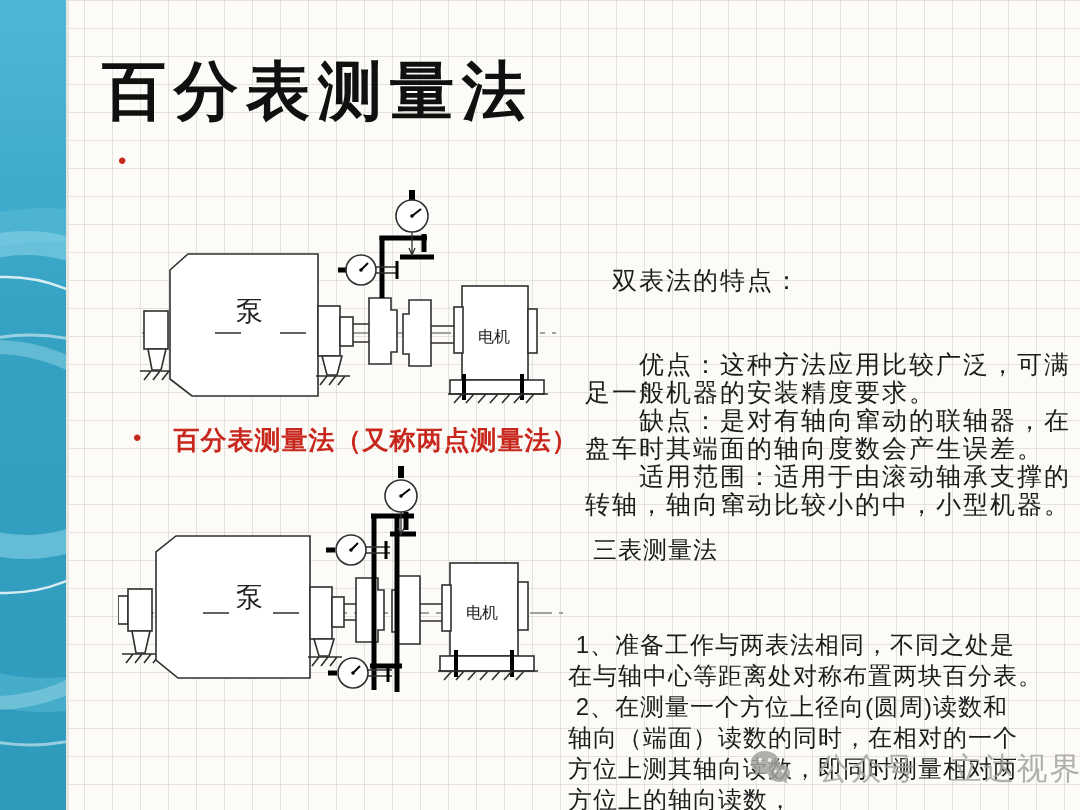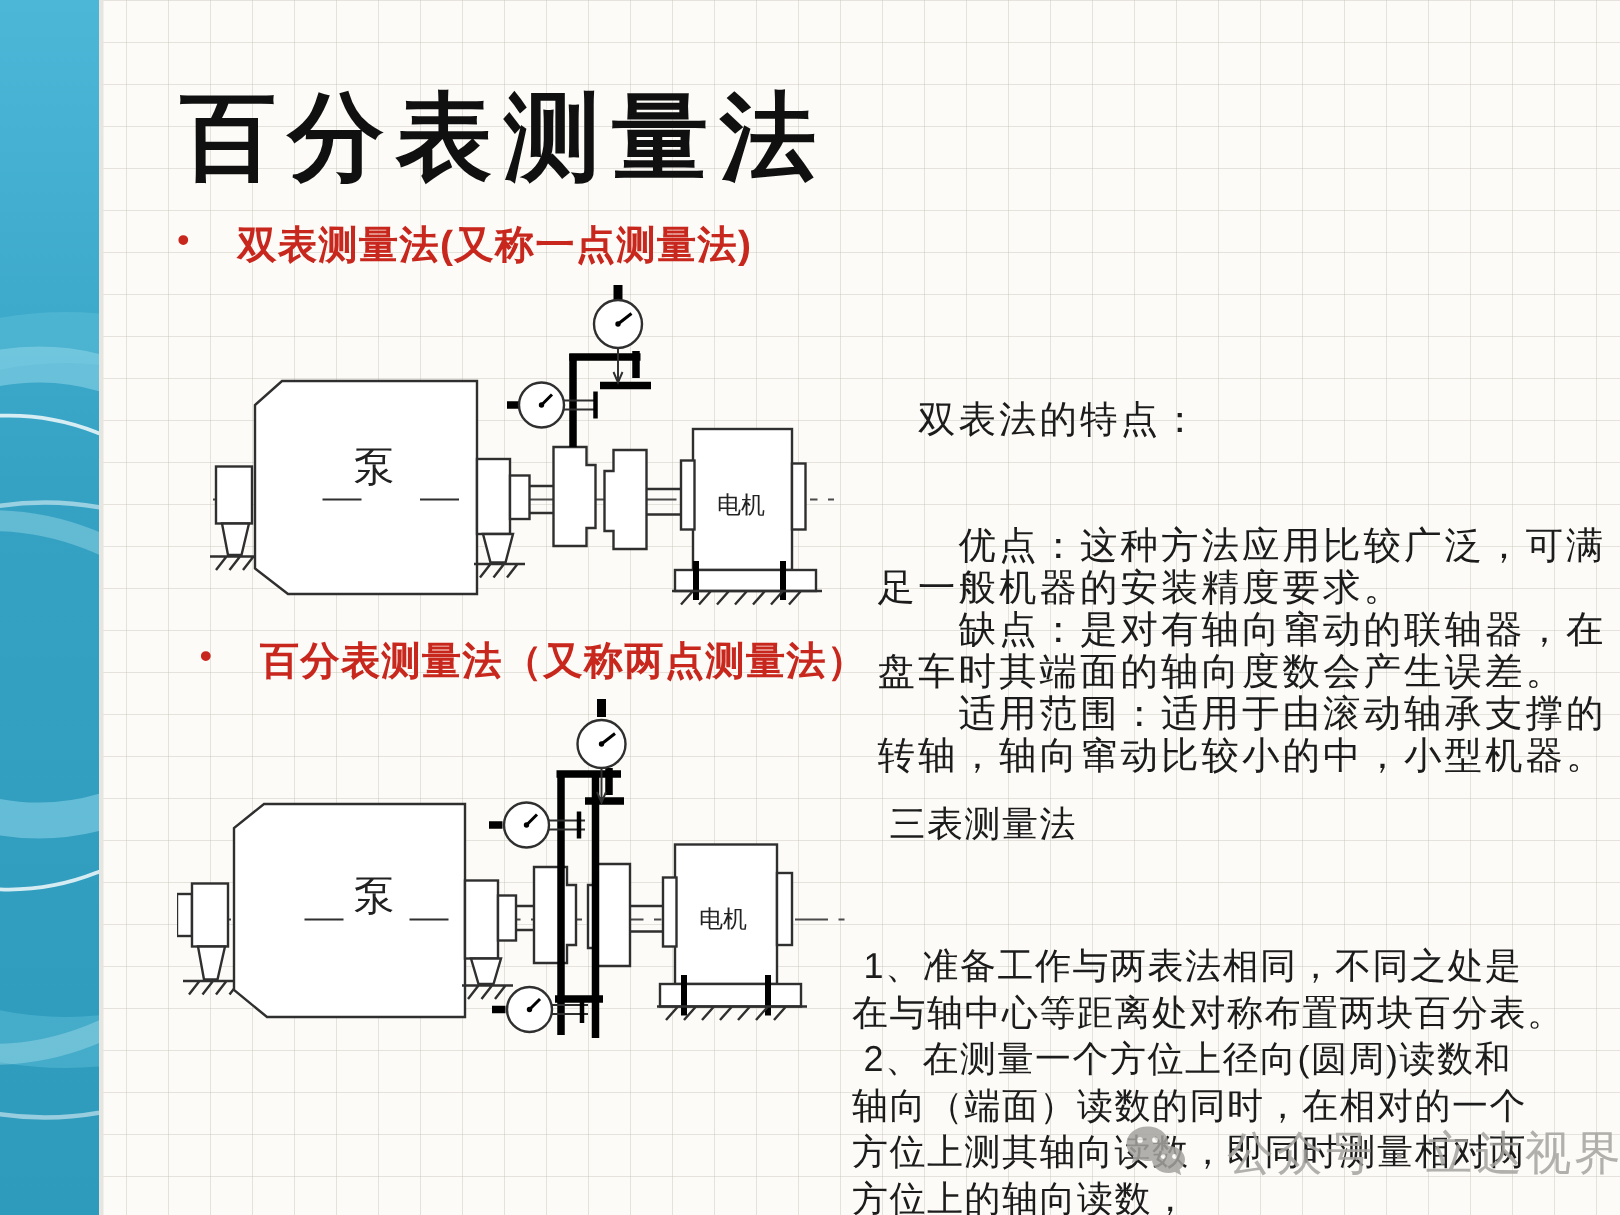--- a/index.html
+++ b/index.html
@@ -15,21 +15,21 @@
   
   .band{
     position:absolute;left:0;top:0;width:66px;height:810px;
     background:linear-gradient(180deg,#4db7d8 0%,#35a2c4 40%,#2e9abc 100%);
     border-right:3px solid #e7e5df;
     overflow:hidden;
   }
   .band svg{position:absolute;left:0;top:0;}
   
   .title{
-    position:absolute;left:120px;top:48px;
+    position:absolute;left:102px;top:48px;
     font-family:"Liberation Serif","DejaVu Serif",serif;
     font-size:64px;font-weight:900;color:#101010;letter-spacing:8px;
     white-space:nowrap;
   }
   
   .bullet-row{position:absolute;display:flex;align-items:flex-start;color:#c8271d;}
   .bullet-row .dot{font-size:24px;line-height:30px;margin-right:32px;}
   .bullet-row .lbl{font-size:26px;font-weight:bold;letter-spacing:1px;white-space:nowrap;}
   .bullet-1{left:118px;top:146px;}
   .bullet-2{left:133px;top:423px;}
@@ -69,21 +69,20 @@
       <circle cx="6" cy="435" r="158" fill="none" stroke="#ffffff" stroke-width="2.5" opacity="0.8"></circle>
       <circle cx="-6" cy="525" r="178" fill="none" stroke="#b9e7f2" stroke-width="14" opacity="0.35"></circle>
       <circle cx="30" cy="540" r="205" fill="none" stroke="#ffffff" stroke-width="3" opacity="0.5"></circle>
     </svg>
   </div>
 
   <div class="title">百分表测量法</div>
 
   <div class="bullet-row bullet-1">
     <span class="dot">•</span>
-    <span class="lbl">双表测量法(又称一点测量法)</span>
   </div>
 
   <div class="diagram dg1">
     <svg width="418" height="214" viewBox="0 0 418 214">
 
       <line class="cline" x1="2" y1="143" x2="416" y2="143"></line>
 
       <g>
         <rect class="dfill" x="4" y="121" width="24" height="38"></rect>
         <polygon class="dfill" points="8,159 26,159 21,180 12,180"></polygon>

